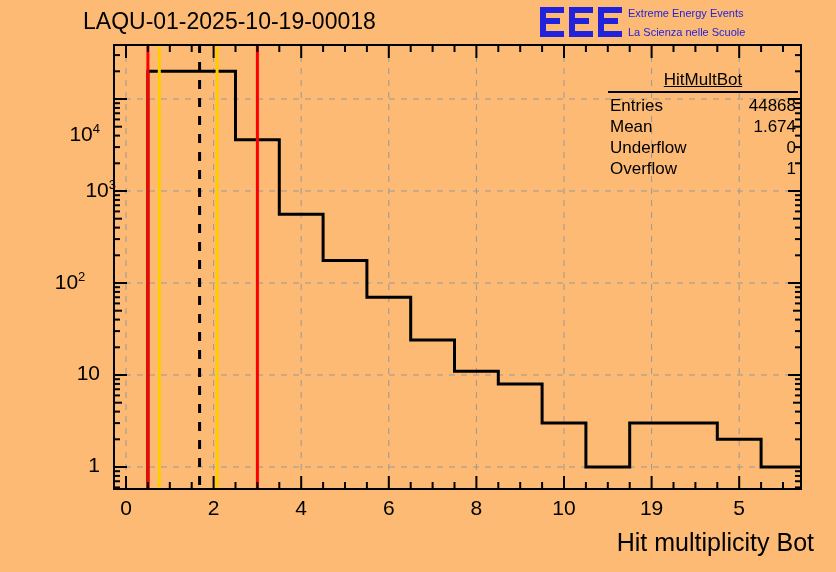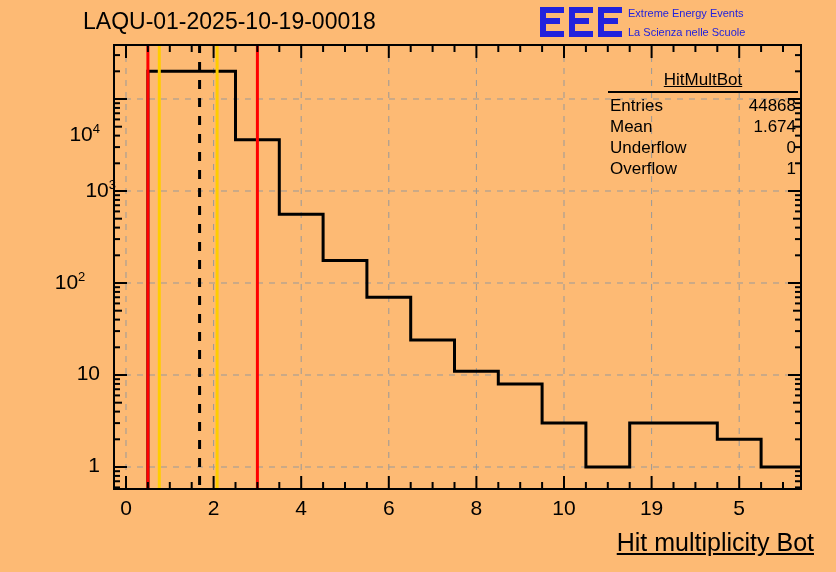--- a/index.html
+++ b/index.html
@@ -26,21 +26,21 @@
   }
   #plot{position:absolute;left:113px;top:44px;width:689px;height:446px;}
   svg.overlay{position:absolute;left:0;top:0;width:689px;height:446px;overflow:visible;}
 
   
   .ylab{position:absolute;text-align:right;font-size:21px;color:#000;white-space:nowrap;}
   .ylab sup{font-size:13px;vertical-align:super;}
   .xlab{position:absolute;text-align:center;font-size:21px;color:#000;white-space:nowrap;}
 
   #xtitle{
-    position:absolute;right:22px;top:528px;font-size:25px;color:#000;white-space:nowrap;text-decoration:underline;
+    position:absolute;right:22px;top:528px;font-size:25px;color:#000;white-space:nowrap;
   }
 
   
   #stats{
     position:absolute;left:604px;top:70px;width:198px;height:136px;
     background:transparent;
   }
   #stats .sttl{
     text-align:center;font-size:17px;color:#000;padding-bottom:1px;
     border-bottom:2px solid #000;margin:0 4px 2px 4px;text-decoration:underline;

